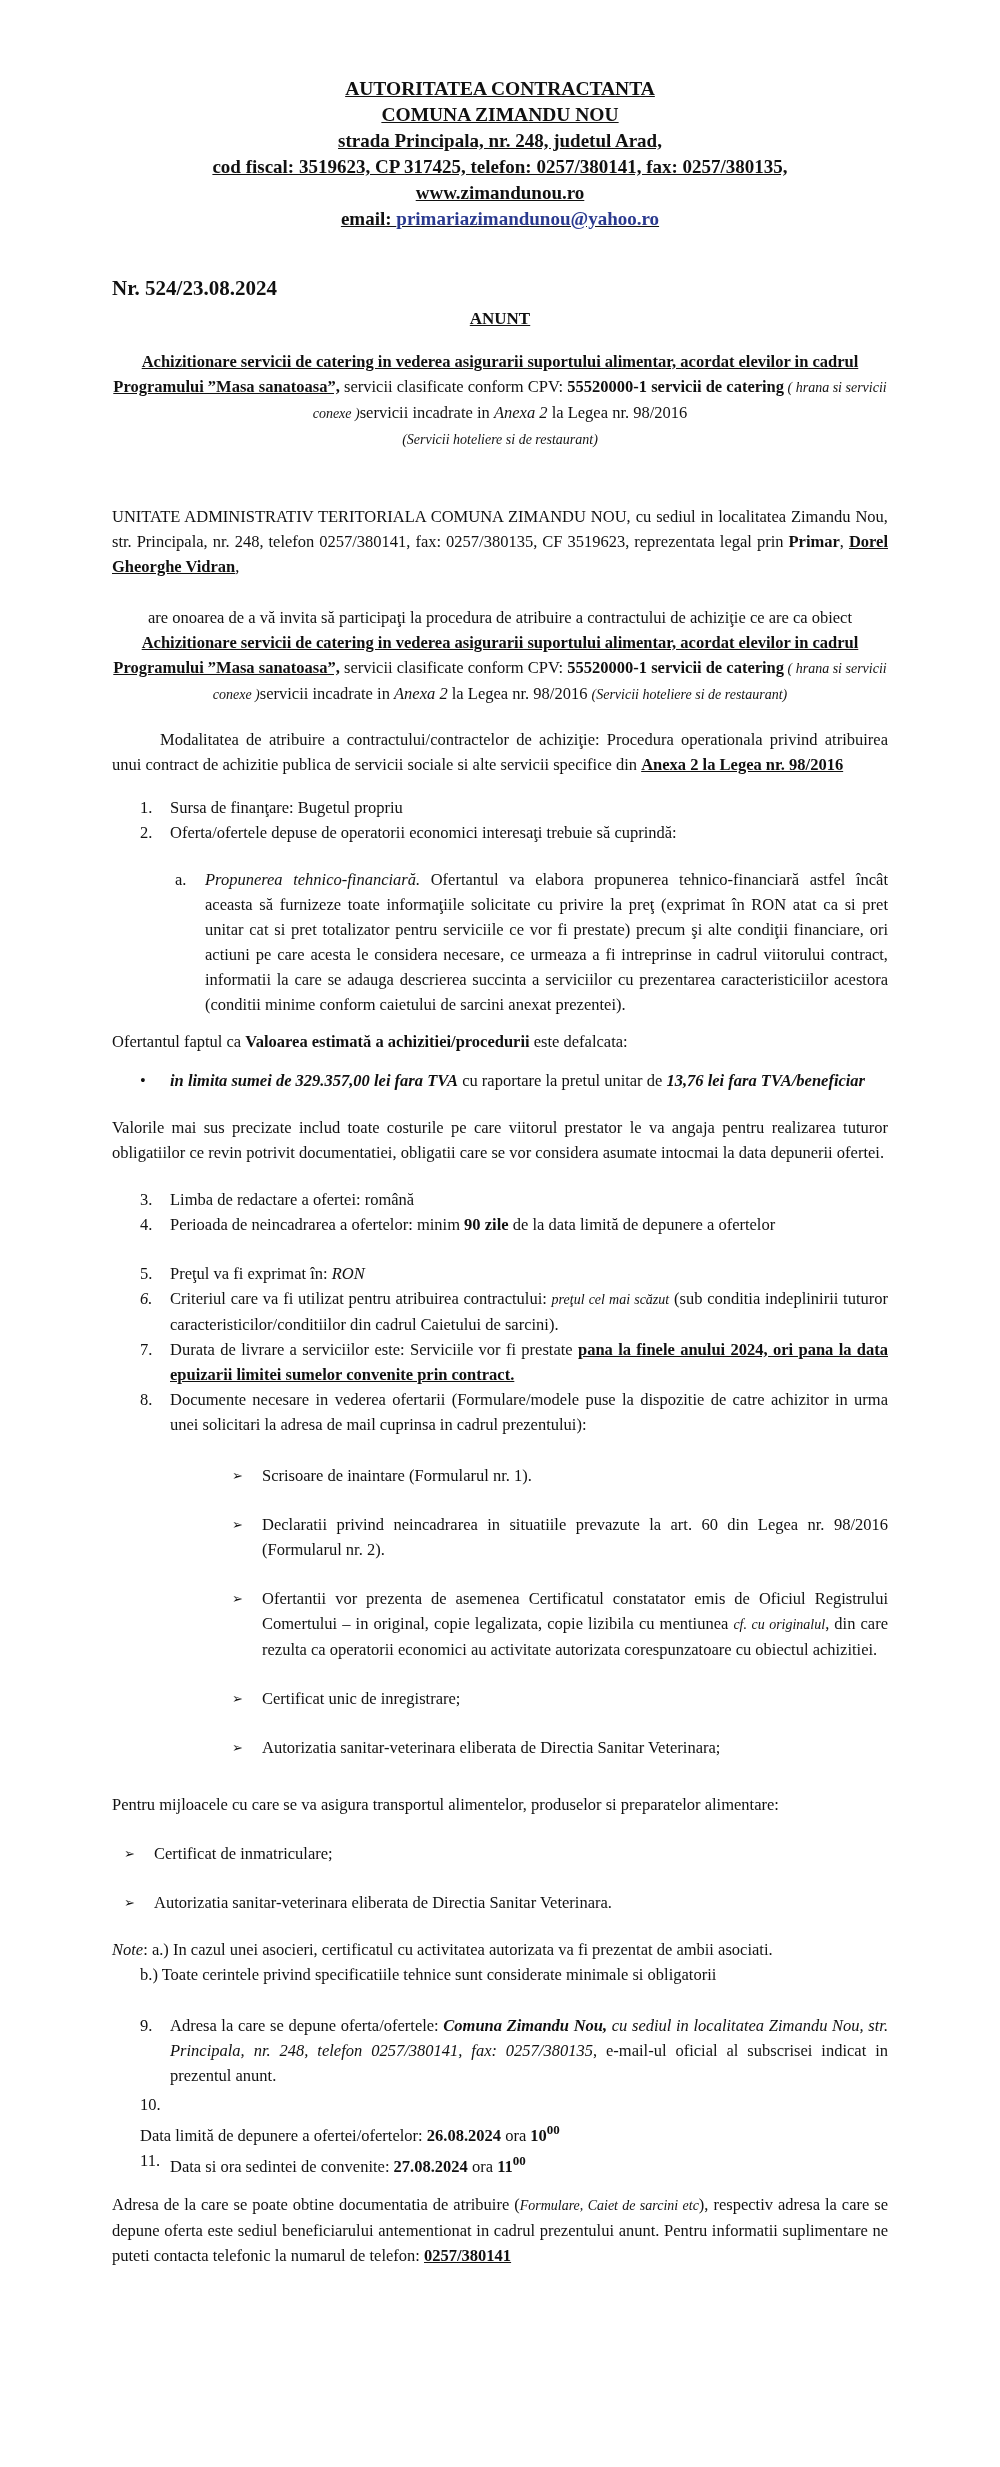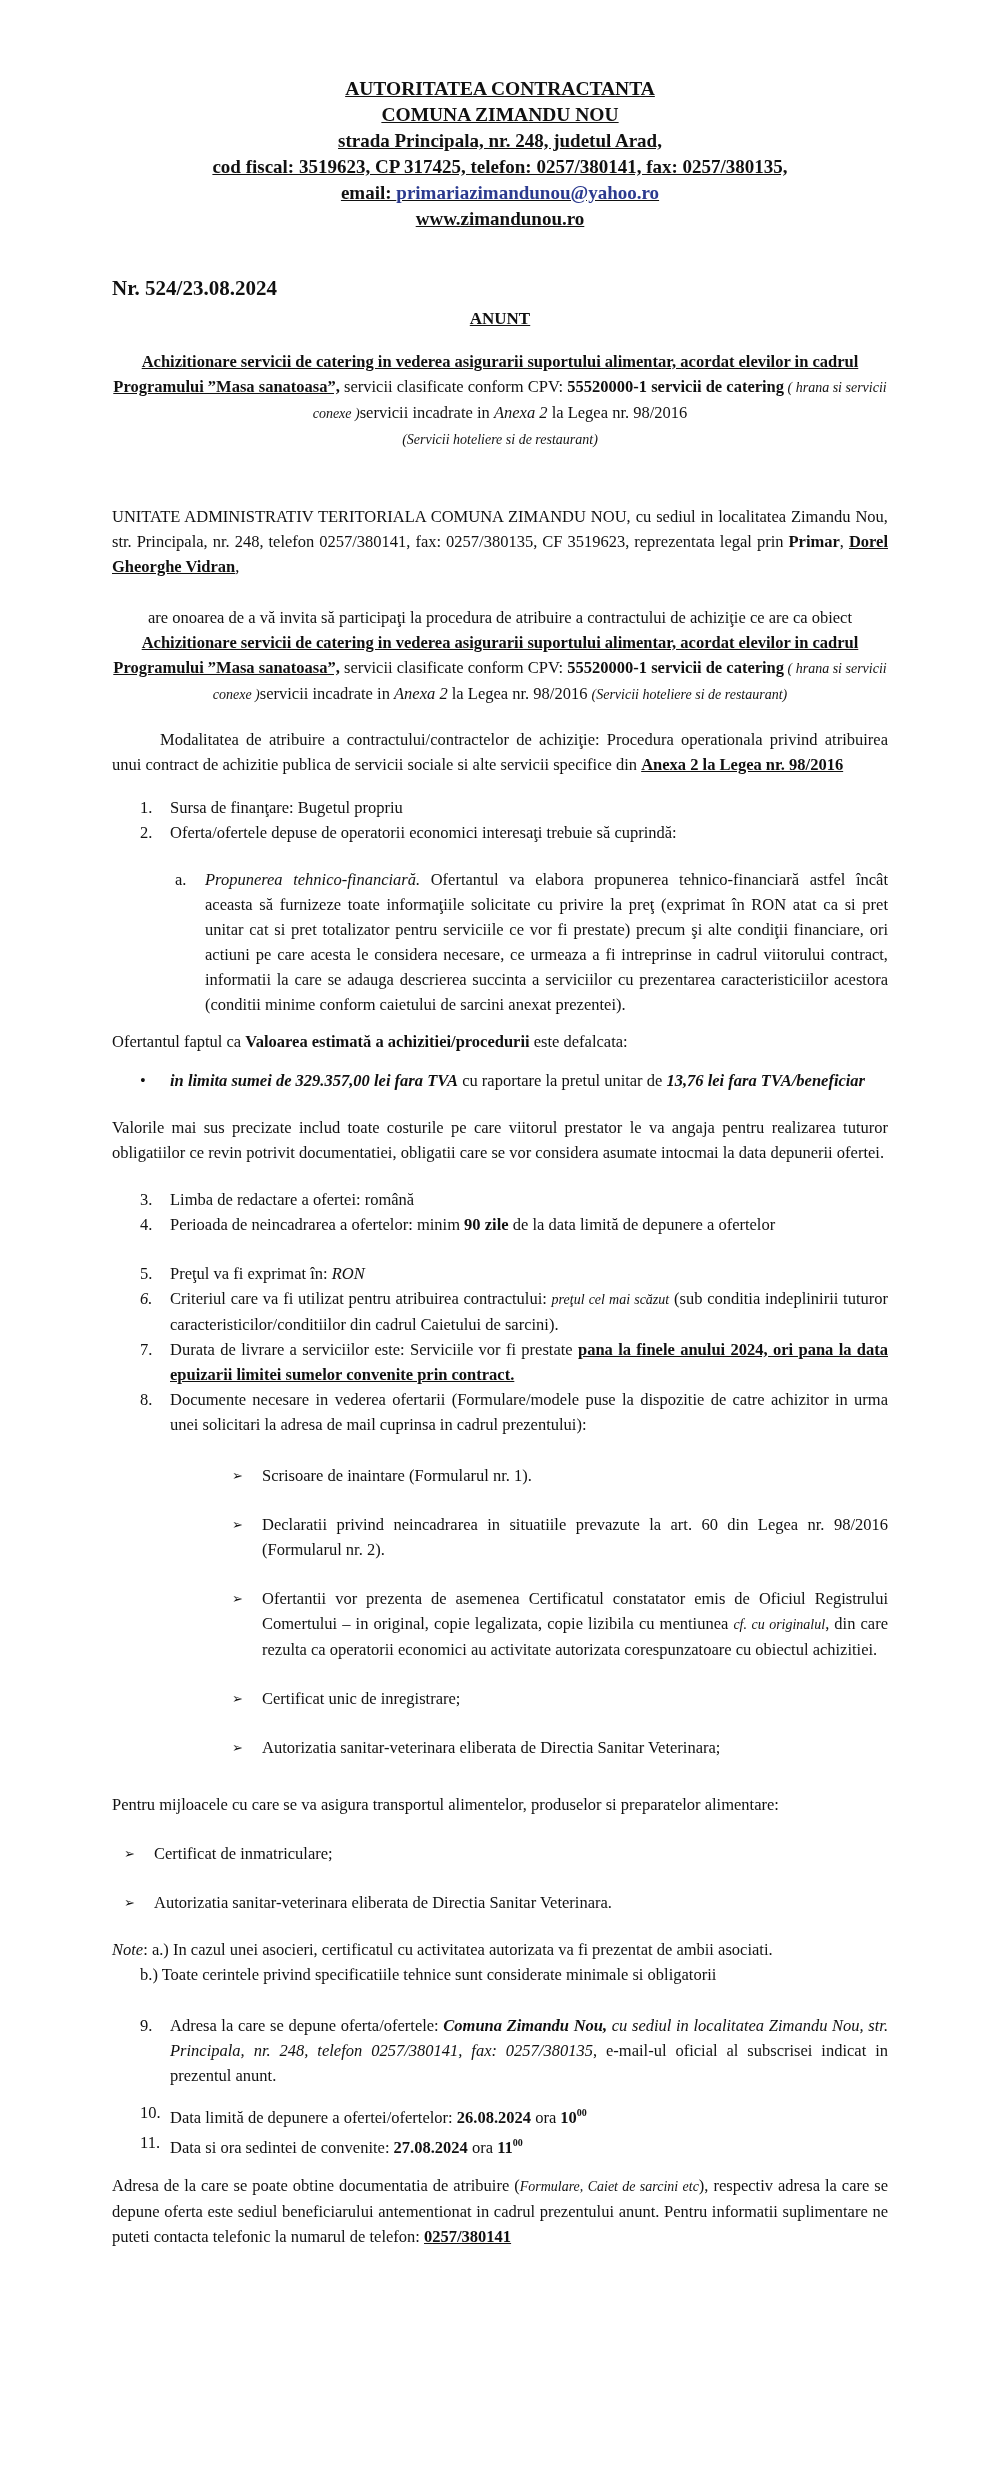--- a/index.html
+++ b/index.html
@@ -19,36 +19,36 @@
   .small-i { font-style: italic; font-size: 14px; }
   .para { margin: 0 112px; font-size: 16.5px; line-height: 25px; text-align: justify; }
   .center-para { margin: 0 112px; font-size: 16.5px; line-height: 25px; text-align: center; }
   .indent { text-indent: 48px; }
   .list-item { display: flex; font-size: 16.5px; line-height: 25px; }
   .list-item .num { width: 30px; flex: none; }
   .list-item .txt { flex: 1; text-align: justify; }
   .arrow-item { display: flex; font-size: 16.5px; line-height: 25px; }
   .arrow-item .arrow { width: 30px; flex: none; font-size: 13px; }
   .arrow-item .txt { flex: 1; text-align: justify; }
-  sup { font-size: 10px; }
+  sup { font-size: 13px; }
 </style>
 </head>
 <body>
 
 <div class="page">
 
   <div class="header">
     <div class="title">AUTORITATEA CONTRACTANTA</div>
     <div class="title">COMUNA ZIMANDU NOU</div>
     <div class="u b">strada Principala, nr. 248, judetul Arad,</div>
     <div class="u b">cod fiscal: 3519623, CP 317425, telefon: 0257/380141, fax: 0257/380135,</div>
+    <div class="u b">www.zimandunou.ro</div>
     <div class="u b">
       <span>email: </span><span class="email-link">primariazimandunou@yahoo.ro</span>
     </div>
-    <div class="u b">www.zimandunou.ro</div>
   </div>
 
   <div class="nr">Nr. 524/23.08.2024</div>
   <div class="anunt">ANUNT</div>
 
   <div class="subject">
     <span class="bu">Achizitionare servicii de catering in vederea asigurarii suportului alimentar, acordat elevilor in cadrul Programului ”Masa sanatoasa”,</span><span> servicii clasificate conform CPV: </span><span class="b">55520000-1 servicii de catering</span><span class="small-i"> ( hrana si servicii conexe )</span><span>servicii incadrate in </span><span class="i">Anexa 2</span><span> la Legea nr. 98/2016</span><br>
     <span class="small-i">(Servicii hoteliere si de restaurant)</span>
   </div>
 
@@ -161,21 +161,21 @@
   <div class="para" style="margin-top:22px;">
     <span class="i">Note</span><span>: a.)  In cazul unei asocieri, certificatul cu activitatea autorizata va fi prezentat de ambii asociati.</span>
   </div>
   <div class="para" style="padding-left:28px;">b.) Toate cerintele privind specificatiile tehnice sunt considerate minimale si obligatorii</div>
 
   <div style="margin:26px 112px 0 140px;">
     <div class="list-item">
       <span class="num">9.</span>
       <span class="txt"><span>Adresa la care se depune oferta/ofertele: </span><span class="b i">Comuna Zimandu Nou,</span><span class="i"> cu sediul in localitatea Zimandu Nou, str. Principala, nr. 248, telefon 0257/380141, fax: 0257/380135</span><span>, e-mail-ul oficial al subscrisei indicat in prezentul anunt.</span></span>
     </div>
-    <div class="list-item" style="margin-top:12px;">
+    <div class="list-item" style="margin-top:4px;flex-direction:column;">
       <span class="num">10.</span>
       <span class="txt"><span>Data limită de depunere a ofertei/ofertelor: </span><span class="b">26.08.2024</span><span> ora </span><span class="b">10</span><sup class="b">00</sup></span>
     </div>
     <div class="list-item">
       <span class="num">11.</span>
       <span class="txt"><span>Data si ora sedintei de convenite: </span><span class="b">27.08.2024</span><span> ora </span><span class="b">11</span><sup class="b">00</sup></span>
     </div>
   </div>
 
   <div class="para" style="margin-top:14px;">

